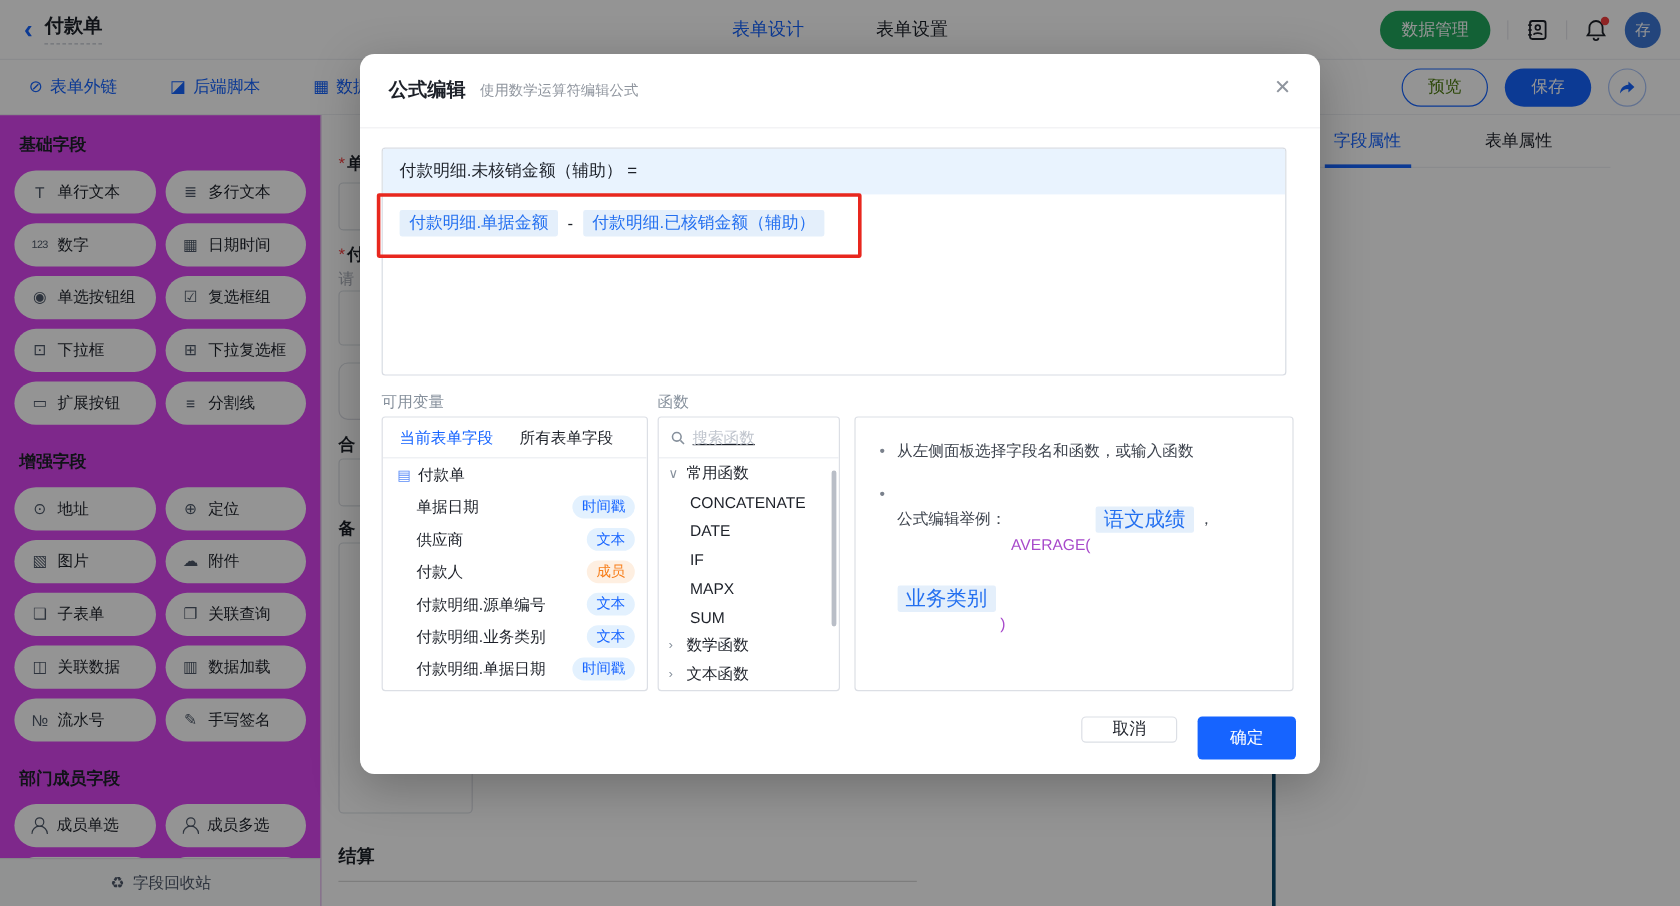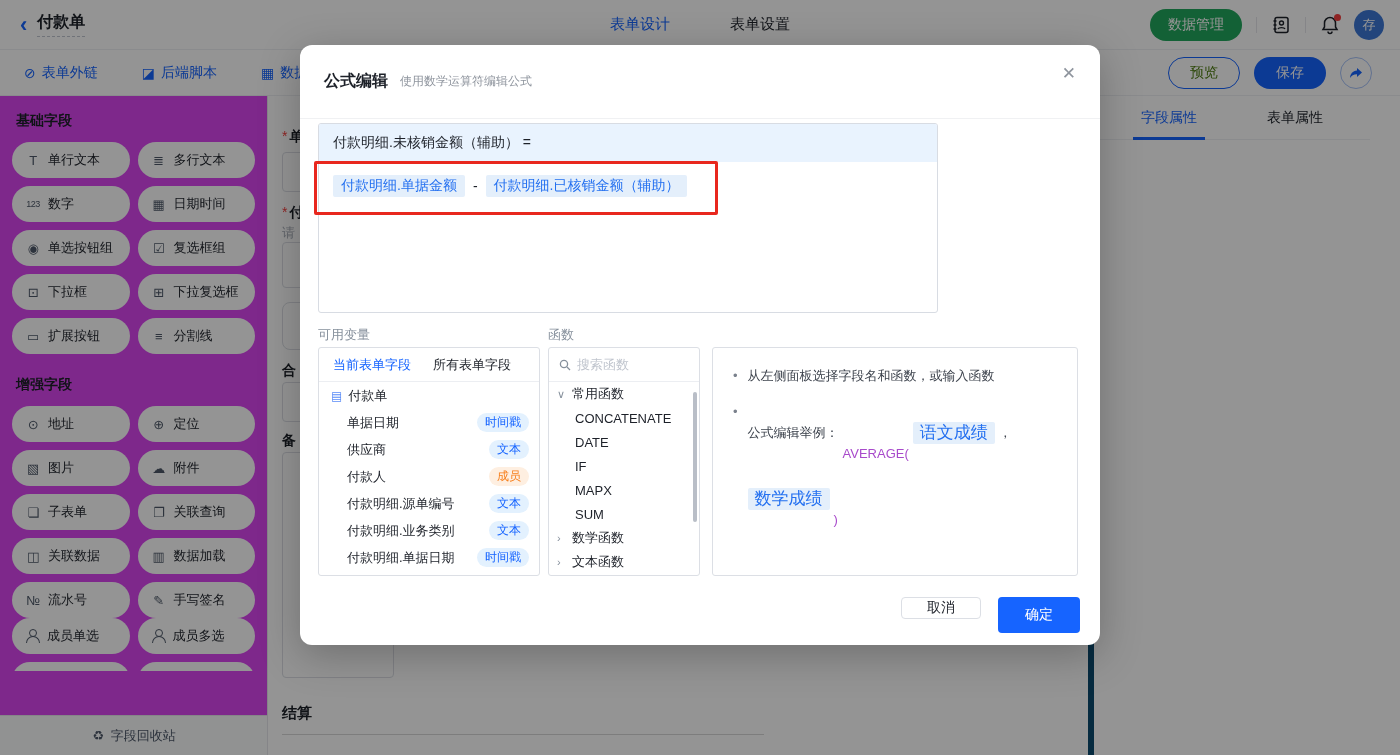--- a/index.html
+++ b/index.html
@@ -50,53 +50,53 @@
   .person::before { content:""; position:absolute; top:0; left:4px; width:6px; height:6px; border:1.5px solid #4e5969; border-radius:50%; }
   .person::after { content:""; position:absolute; bottom:0; left:1px; width:12px; height:6px; border:1.5px solid #4e5969; border-bottom:none; border-radius:7px 7px 0 0; }
   
   .canvas { position:absolute; left:268px; top:96px; width:850px; height:659px; background:#fff; z-index:1; }
   .req { color:#f53f3f; margin-right:2px; }
   .cv-label { font-weight:600; font-size:14px; color:#1d2129; }
   .cv-box { border:1px solid #dcdfe5; border-radius:4px; background:#fff; }
   .cv-hint { color:#a9aeb8; font-size:13px; }
   .scroll-thumb { background:#9aa0a6; border-radius:3px; }
   
-  .props { position:absolute; left:1088px; top:96px; width:282px; height:659px; background:#fff;
-    border-left:6px solid #0c4a6e; z-index:1; }
+  .props { position:absolute; left:1060px; top:96px; width:282px; height:659px; background:#fff;
+    border-left:3px solid #0c4a6e; z-index:1; }
   .props-tabs { height:44px; display:flex; justify-content:center; gap:70px; align-items:center; border-bottom:1px solid #eef0f3; }
   .ptab { font-size:14px; color:#1d2129; position:relative; height:44px; display:flex; align-items:center; cursor:pointer; }
   .ptab.active { color:#1664ff; font-weight:500; }
   .ptab.active::after { content:""; position:absolute; left:50%; transform:translateX(-50%); bottom:0; width:72px; height:3px; background:#1664ff; }
   
   .overlay { position:absolute; left:0; top:0; width:1400px; height:755px; background:rgba(0,0,0,0.42); z-index:50; }
   .modal { position:absolute; left:300px; top:45px; width:800px; height:600px; background:#fff; border-radius:12px;
     box-shadow:0 10px 40px rgba(0,0,0,0.25); z-index:100; }
-  .m-header { height:74px; display:flex; align-items:center; padding:0 24px; border-bottom:1px solid #f0f1f3; }
+  .m-header { height:62px; display:flex; align-items:center; padding:0 24px; border-bottom:1px solid #f0f1f3; }
   .m-title { font-size:16px; font-weight:700; color:#1d2129; }
   .m-sub { font-size:12px; color:#8f959e; margin-left:12px; }
   .m-close { position:absolute; right:24px; top:18px; font-size:17px; color:#8f959e; cursor:pointer; }
-  .editor { position:absolute; left:18px; top:78px; width:620px; height:190px; border:1px solid #d8dce3; border-radius:3px; overflow:hidden; }
+  .editor { position:absolute; left:18px; top:78px; width:754px; height:190px; border:1px solid #d8dce3; border-radius:3px; overflow:hidden; }
   .ed-target { height:38px; background:#e9f3fe; display:flex; align-items:center; padding:0 14px; font-size:14px; color:#1d2129; }
   .ed-body { padding:13px 14px; display:flex; align-items:center; gap:8px; }
   .chip { background:#e4effb; color:#2470f0; font-size:14px; padding:2px 8px; border-radius:2px; white-space:nowrap; }
   .ed-op { color:#1d2129; font-size:14px; }
   .m-seclabel { position:absolute; font-size:13px; color:#86909c; }
   .m-box { position:absolute; border:1px solid #dcdfe5; border-radius:3px; background:#fff; overflow:hidden; }
   .var-tabs { height:34px; border-bottom:1px solid #eceef2; display:flex; align-items:center; font-size:13px; }
   .vtab { margin-left:14px; color:#1d2129; cursor:pointer; }
   .vtab.active { color:#1664ff; }
   .vtab + .vtab { margin-left:22px; }
   .vrow { height:27px; display:flex; align-items:center; font-size:13px; color:#1d2129; }
   .vroot { padding-left:12px; gap:6px; }
   .vroot .g { color:#5b8cf7; font-size:12px; }
   .vfield { padding-left:28px; padding-right:10px; justify-content:space-between; cursor:pointer; }
   .badge { font-size:12px; border-radius:10px; padding:1px 8px; }
   .b-blue { background:#e3f1fe; color:#1664ff; }
   .b-orange { background:#feefe1; color:#f77e1a; }
-  .fn-search { height:34px; border-bottom:1px solid #eceef2; display:flex; align-items:center; gap:6px; padding:0 10px; }
+  .fn-search { height:34px; border-bottom:1px solid #eceef2; display:flex; align-items:center; gap:6px; padding:0 10px;text-decoration:underline; }
   .fn-search input { border:none; outline:none; width:100px; font-size:13px; color:#1d2129; font-family:inherit; }
   .fn-search input::placeholder { color:#bfc4cd; }
   .fnrow { height:24px; display:flex; align-items:center; font-size:13px; color:#1d2129; cursor:pointer; }
   .fngroup { padding-left:8px; gap:5px; }
   .fngroup .caret { color:#86909c; font-size:11px; width:10px; }
   .fnitem { padding-left:26px; }
   .fn-thumb { position:absolute; right:2px; top:44px; width:4px; height:130px; background:#b9bec7; border-radius:2px; }
   .help { padding:18px 20px; }
   .hline { display:flex; gap:10px; font-size:13px; color:#3d434d; line-height:20px; margin-bottom:16px; align-items:flex-start; }
   .hline .dot { color:#7a818c; }
@@ -249,20 +249,21 @@
     <div class="fbtn">
         <span class="fico">№</span>
         <span>流水号</span>
       </div>
     <div class="fbtn">
         <span class="fico">✎</span>
         <span>手写签名</span>
       </div>
   </div>
 
+  <div class="sec-title mt">部门成员字段</div>
   <div class="fgrid">
     <div class="fbtn">
         <span class="person"></span>
         <span>成员单选</span>
       </div>
     <div class="fbtn">
         <span class="person"></span>
         <span>成员多选</span>
       </div>
   </div>
@@ -392,21 +393,21 @@
       <span class="dot">•</span>
       <span>从左侧面板选择字段名和函数，或输入函数</span>
     </div>
     <div class="hline">
       <span class="dot">•</span>
       <span class="h2wrap">
         <span>公式编辑举例：</span>
         <span class="purple">AVERAGE(</span>
         <span class="hchip">语文成绩</span>
         <span>，</span>
-        <span class="hchip">数学成绩</span>
+        <span class="hchip">业务类别</span>
         <span class="purple">)</span>
       </span>
     </div>
   </div>
 
   <button class="m-cancel">取消</button>
   <button class="m-confirm">确定</button>
 </div>
 
 <div class="annotation"></div>

